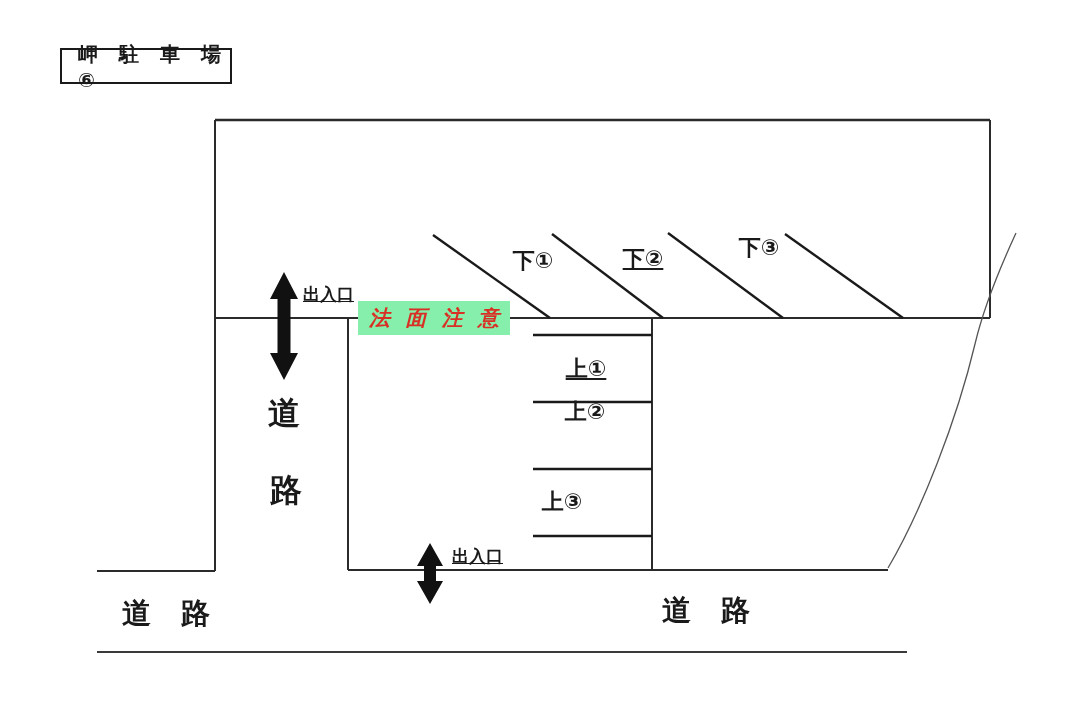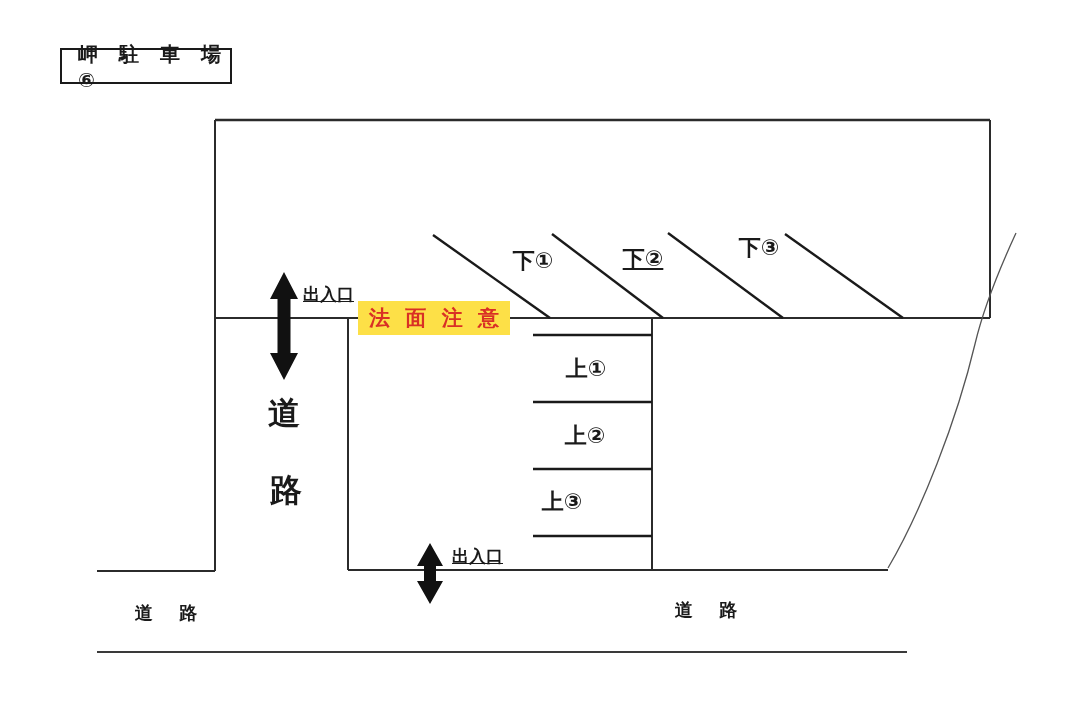--- a/index.html
+++ b/index.html
@@ -33,21 +33,21 @@
     position:absolute;
     left:358px;top:301px;
     width:152px;height:34px;
     display:flex;align-items:center;justify-content:center;
     font-weight:bold;font-size:21px;
     letter-spacing:4px;padding-left:4px;
     box-sizing:border-box;
   }
   .entrance{font-size:17px;text-decoration:underline;}
   .road-char{font-size:32px;}
-  .road-h{font-size:18px;letter-spacing:10px;padding-left:10px;text-align:center;}
+  .road-h{font-size:29px;letter-spacing:10px;padding-left:10px;text-align:center;}
   .stall-lower{font-size:22px;}
   .stall-upper{font-size:22px;}
 </style>
 </head>
 <body>
 
 <div class="canvas">
 
   <svg class="lines" viewBox="0 0 1083 717">
 
@@ -76,32 +76,32 @@
 
     <path d="M1016 233 C 998 272 984 306 975 344 C 957 420 921 512 888 568" stroke="#555555" stroke-width="1.3" fill="none"></path>
 
     <path d="M284 272 L270 299 L277.5 299 L277.5 353 L270 353 L284 380 L298 353 L290.5 353 L290.5 299 L298 299 Z" fill="#111111" stroke="none"></path>
 
     <path d="M430 543 L417 566 L424 566 L424 581 L417 581 L430 604 L443 581 L436 581 L436 566 L443 566 Z" fill="#111111" stroke="none"></path>
   </svg>
 
   <div class="title-box">岬 駐 車 場 ⑥</div>
 
-  <div class="caution" style="background: #fde047; color: rgb(217, 48, 37);">法 面 注 意</div>
+  <div class="caution" style="background: #86efac; color: rgb(217, 48, 37); font-style: italic;">法 面 注 意</div>
 
   <div class="lbl entrance" style="left:303px;top:286px;">出入口</div>
   <div class="lbl entrance" style="left:452px;top:548px;">出入口</div>
 
   <div class="lbl road-char centered" style="left:284px;top:413px;">道</div>
   <div class="lbl road-char centered" style="left:286px;top:490px;">路</div>
 
   <div class="lbl road-h centered" style="left:166px;top:613px;">道 路</div>
   <div class="lbl road-h centered" style="left:706px;top:610px;">道 路</div>
 
   <div class="lbl stall-lower centered" style="left:533px;top:261px;text-align:right;">下①</div>
   <div class="lbl stall-lower centered" style="left:643px;top:259px;text-decoration:underline;">下②</div>
   <div class="lbl stall-lower centered" style="left:759px;top:240px;margin-top:8px;">下③</div>
 
-  <div class="lbl stall-upper centered" style="left:586px;top:369px;">上①</div>
-  <div class="lbl stall-upper centered" style="left:585px;top:436px;">上②</div>
+  <div class="lbl stall-upper centered" style="left:586px;top:369px;text-decoration:underline;">上①</div>
+  <div class="lbl stall-upper centered" style="left:585px;top:412px;">上②</div>
   <div class="lbl stall-upper centered" style="left:562px;top:502px;">上③</div>
 
 </div>
 
 </body></html>

